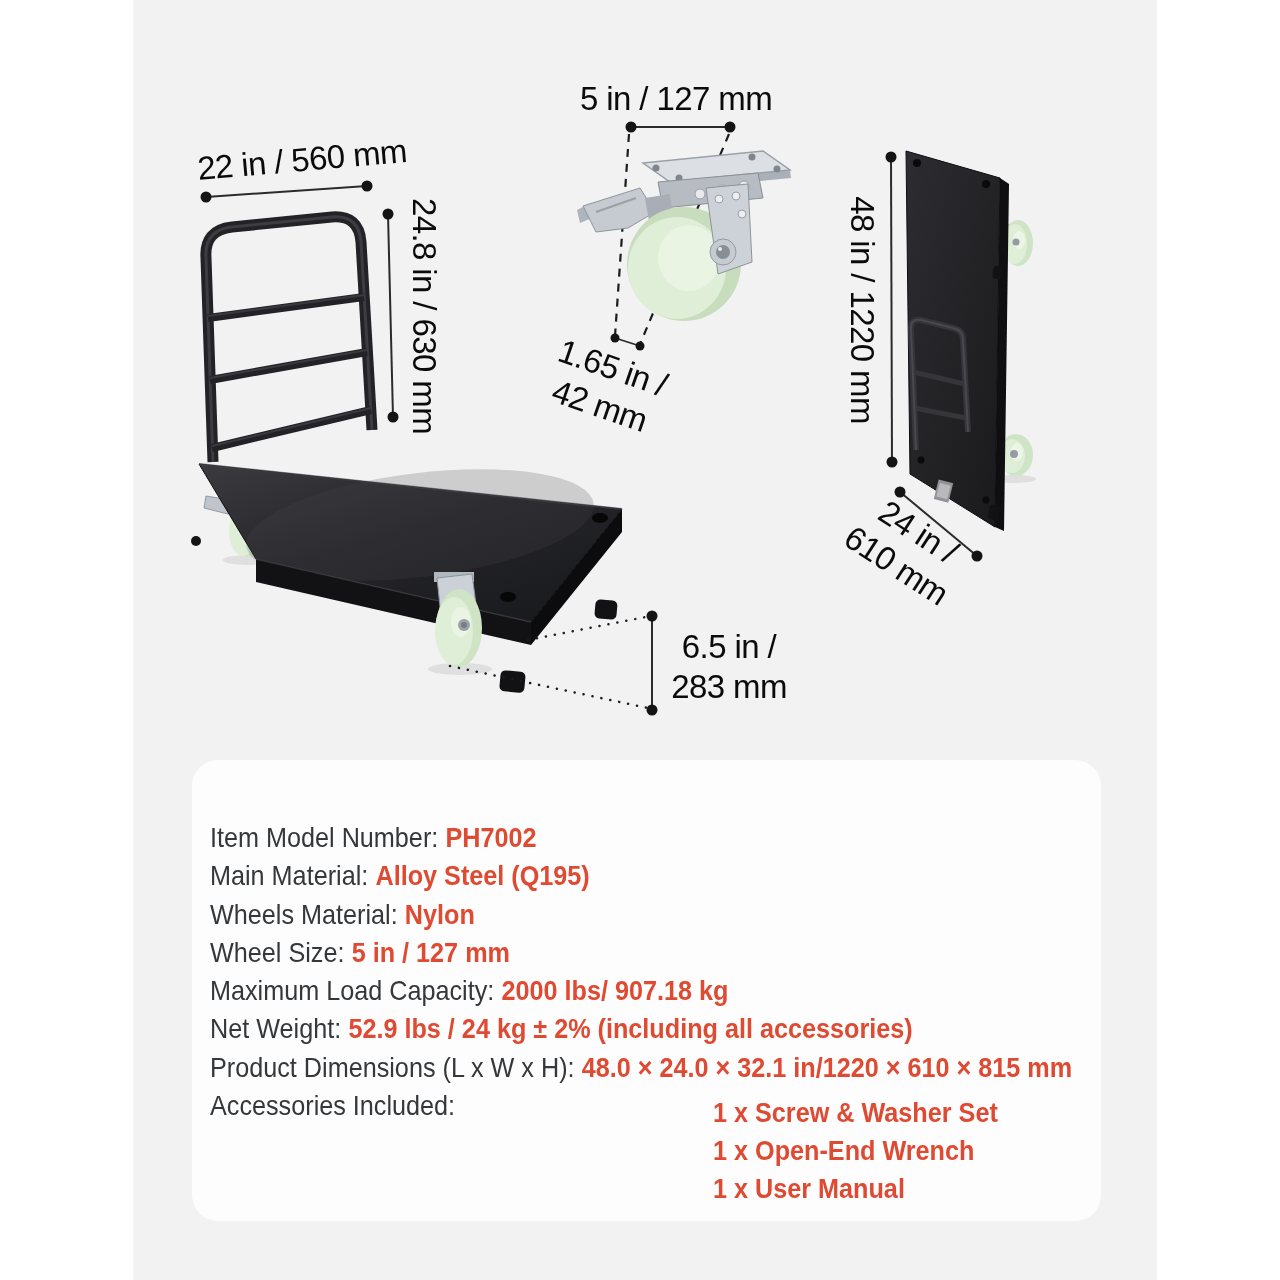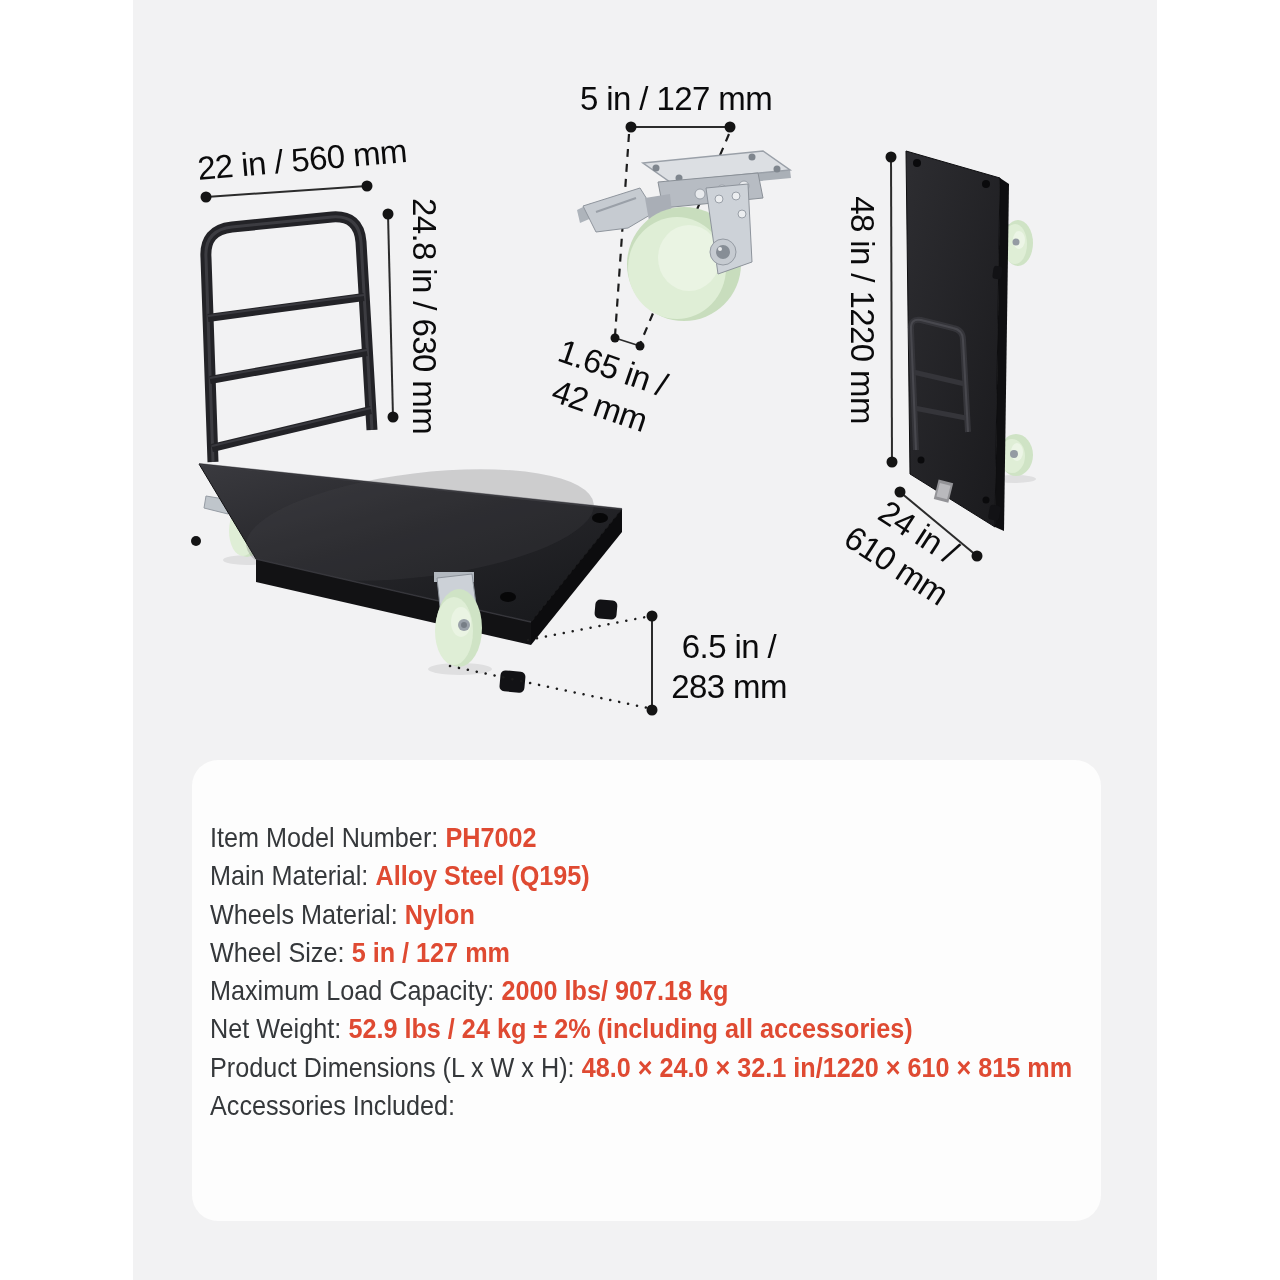--- a/index.html
+++ b/index.html
@@ -279,13 +279,18 @@
   <div class="spec-rows">
     <div class="spec-row"><span>Item Model Number:</span><span class="spec-value">PH7002</span></div>
     <div class="spec-row"><span>Main Material:</span><span class="spec-value">Alloy Steel (Q195)</span></div>
     <div class="spec-row"><span>Wheels Material:</span><span class="spec-value">Nylon</span></div>
     <div class="spec-row"><span>Wheel Size:</span><span class="spec-value">5 in / 127 mm</span></div>
     <div class="spec-row"><span>Maximum Load Capacity:</span><span class="spec-value">2000 lbs/ 907.18 kg</span></div>
     <div class="spec-row"><span>Net Weight:</span><span class="spec-value">52.9 lbs / 24 kg ± 2% (including all accessories)</span></div>
     <div class="spec-row"><span>Product Dimensions (L x W x H):</span><span class="spec-value">48.0 × 24.0 × 32.1 in/1220 × 610 × 815 mm</span></div>
     <div class="spec-row"><span>Accessories Included:</span></div>
   </div>
+  <div class="acc-col" id="acc-col2">
+    <div class="acc-item">1 x Screw &amp; Washer Set</div>
+    <div class="acc-item">1 x Open-End Wrench</div>
+    <div class="acc-item">1 x User Manual</div>
+  </div>
 </div>
 
 </body></html>

